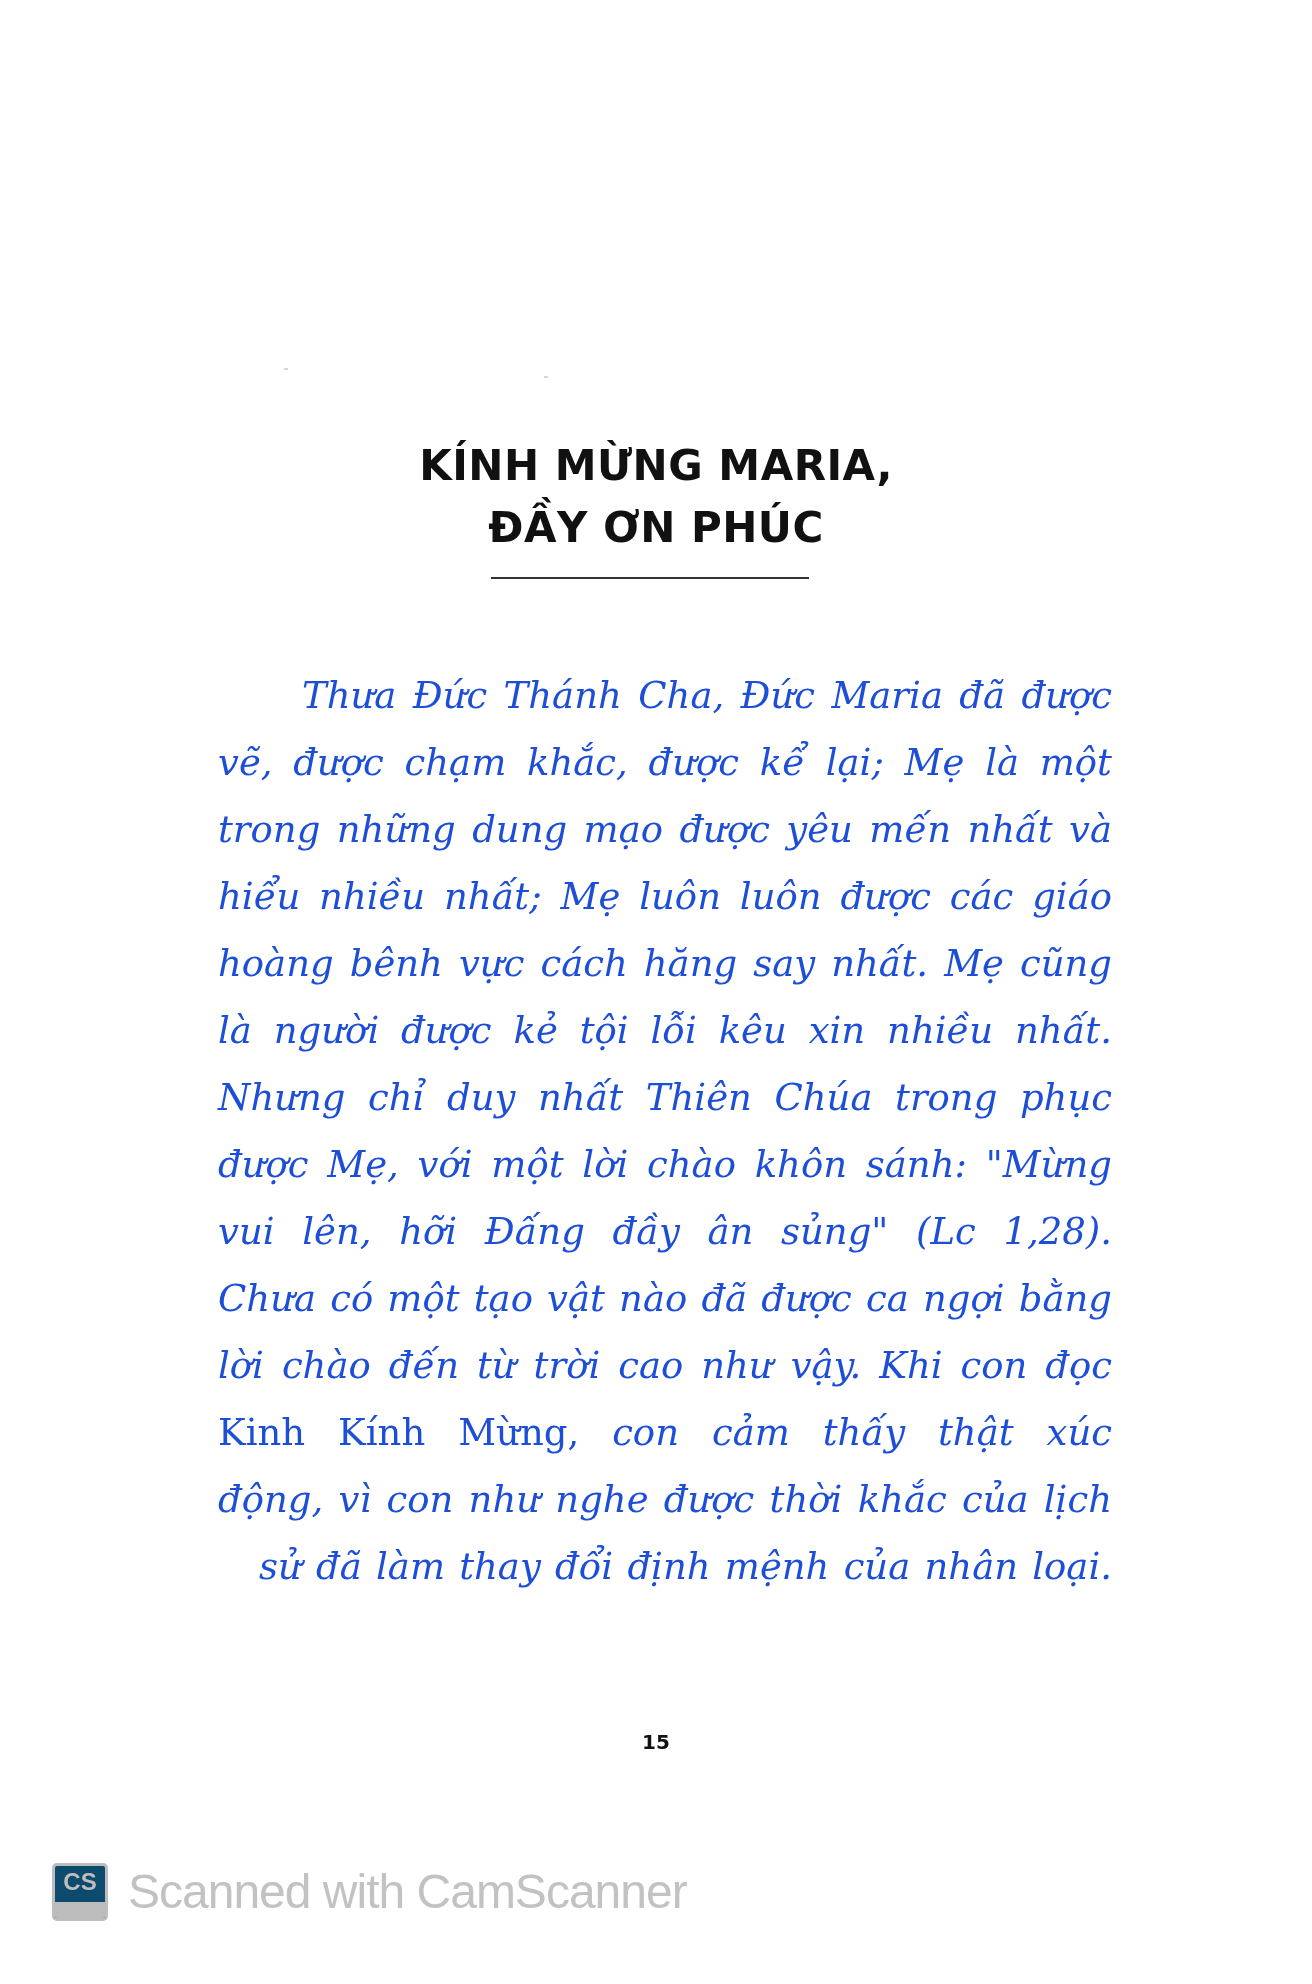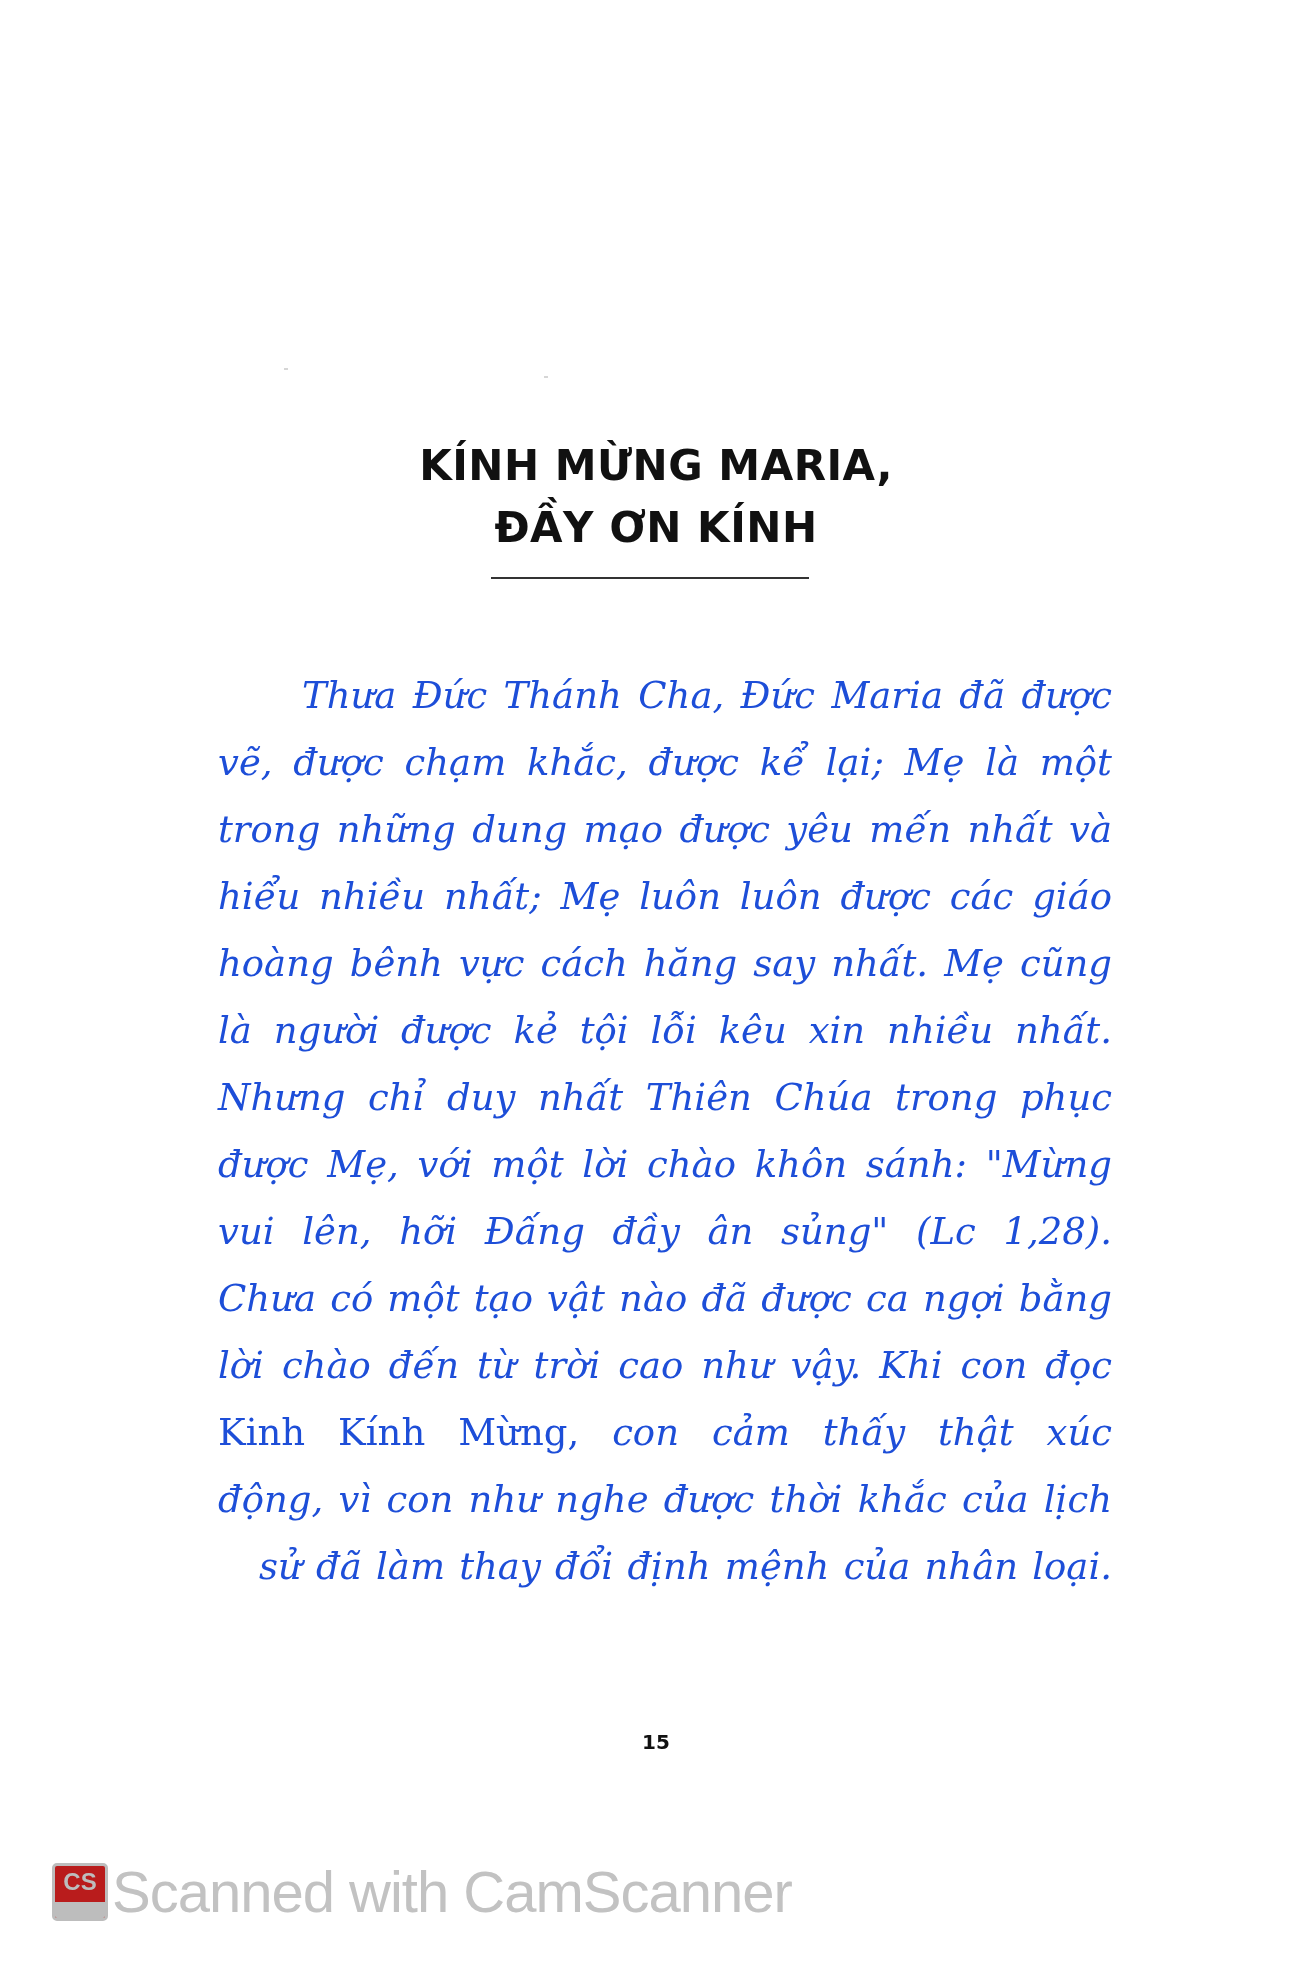--- a/index.html
+++ b/index.html
@@ -96,44 +96,44 @@
       align-items: center;
     }
     .cs-logo {
       width: 56px;
       height: 58px;
       border: 3px solid #bdbdbd;
       border-radius: 5px;
       box-sizing: border-box;
       position: relative;
       overflow: hidden;
-      background: #b91c1c;
+      background: #0c4a6e;
     }
     .cs-logo .cs-text {
       position: absolute;
       left: 0; top: 2px;
       width: 100%;
       text-align: center;
       font-family: "Liberation Sans", sans-serif;
       font-weight: bold;
       font-size: 24px;
       color: #bdbdbd;
       line-height: 28px;
     }
     .cs-logo .cs-bar {
       position: absolute;
       left: 0; bottom: 0;
       width: 100%;
       height: 16px;
       background: #bdbdbd;
     }
     .watermark-text {
-      margin-left: 4px;
+      margin-left: 20px;
       font-family: "Liberation Sans", sans-serif;
-      font-size: 58px;
+      font-size: 48px;
       color: #c2c2c2;
       letter-spacing: -1px;
       line-height: 60px;
     }
     .speck {
       position: absolute;
       width: 4px;
       height: 2px;
       background: #d6d6d6;
     }
@@ -141,21 +141,21 @@
 </head>
 <body>
 
 <div class="page">
 
   <span class="speck" style="left:284px;top:368px;"></span>
   <span class="speck" style="left:544px;top:376px;"></span>
 
   <div class="title-block">
     <div class="title-line">KÍNH MỪNG MARIA,</div>
-    <div class="title-line">ĐẦY ƠN KÍNH</div>
+    <div class="title-line">ĐẦY ƠN PHÚC</div>
   </div>
   <div class="title-rule"></div>
 
   <div class="body-text">
     <span class="body-line indent">Thưa Đức Thánh Cha, Đức Maria đã được</span>
     <span class="body-line">vẽ, được chạm khắc, được kể lại; Mẹ là một</span>
     <span class="body-line">trong những dung mạo được yêu mến nhất và</span>
     <span class="body-line">hiểu nhiều nhất; Mẹ luôn luôn được các giáo</span>
     <span class="body-line">hoàng bênh vực cách hăng say nhất. Mẹ cũng</span>
     <span class="body-line">là người được kẻ tội lỗi kêu xin nhiều nhất.</span>

